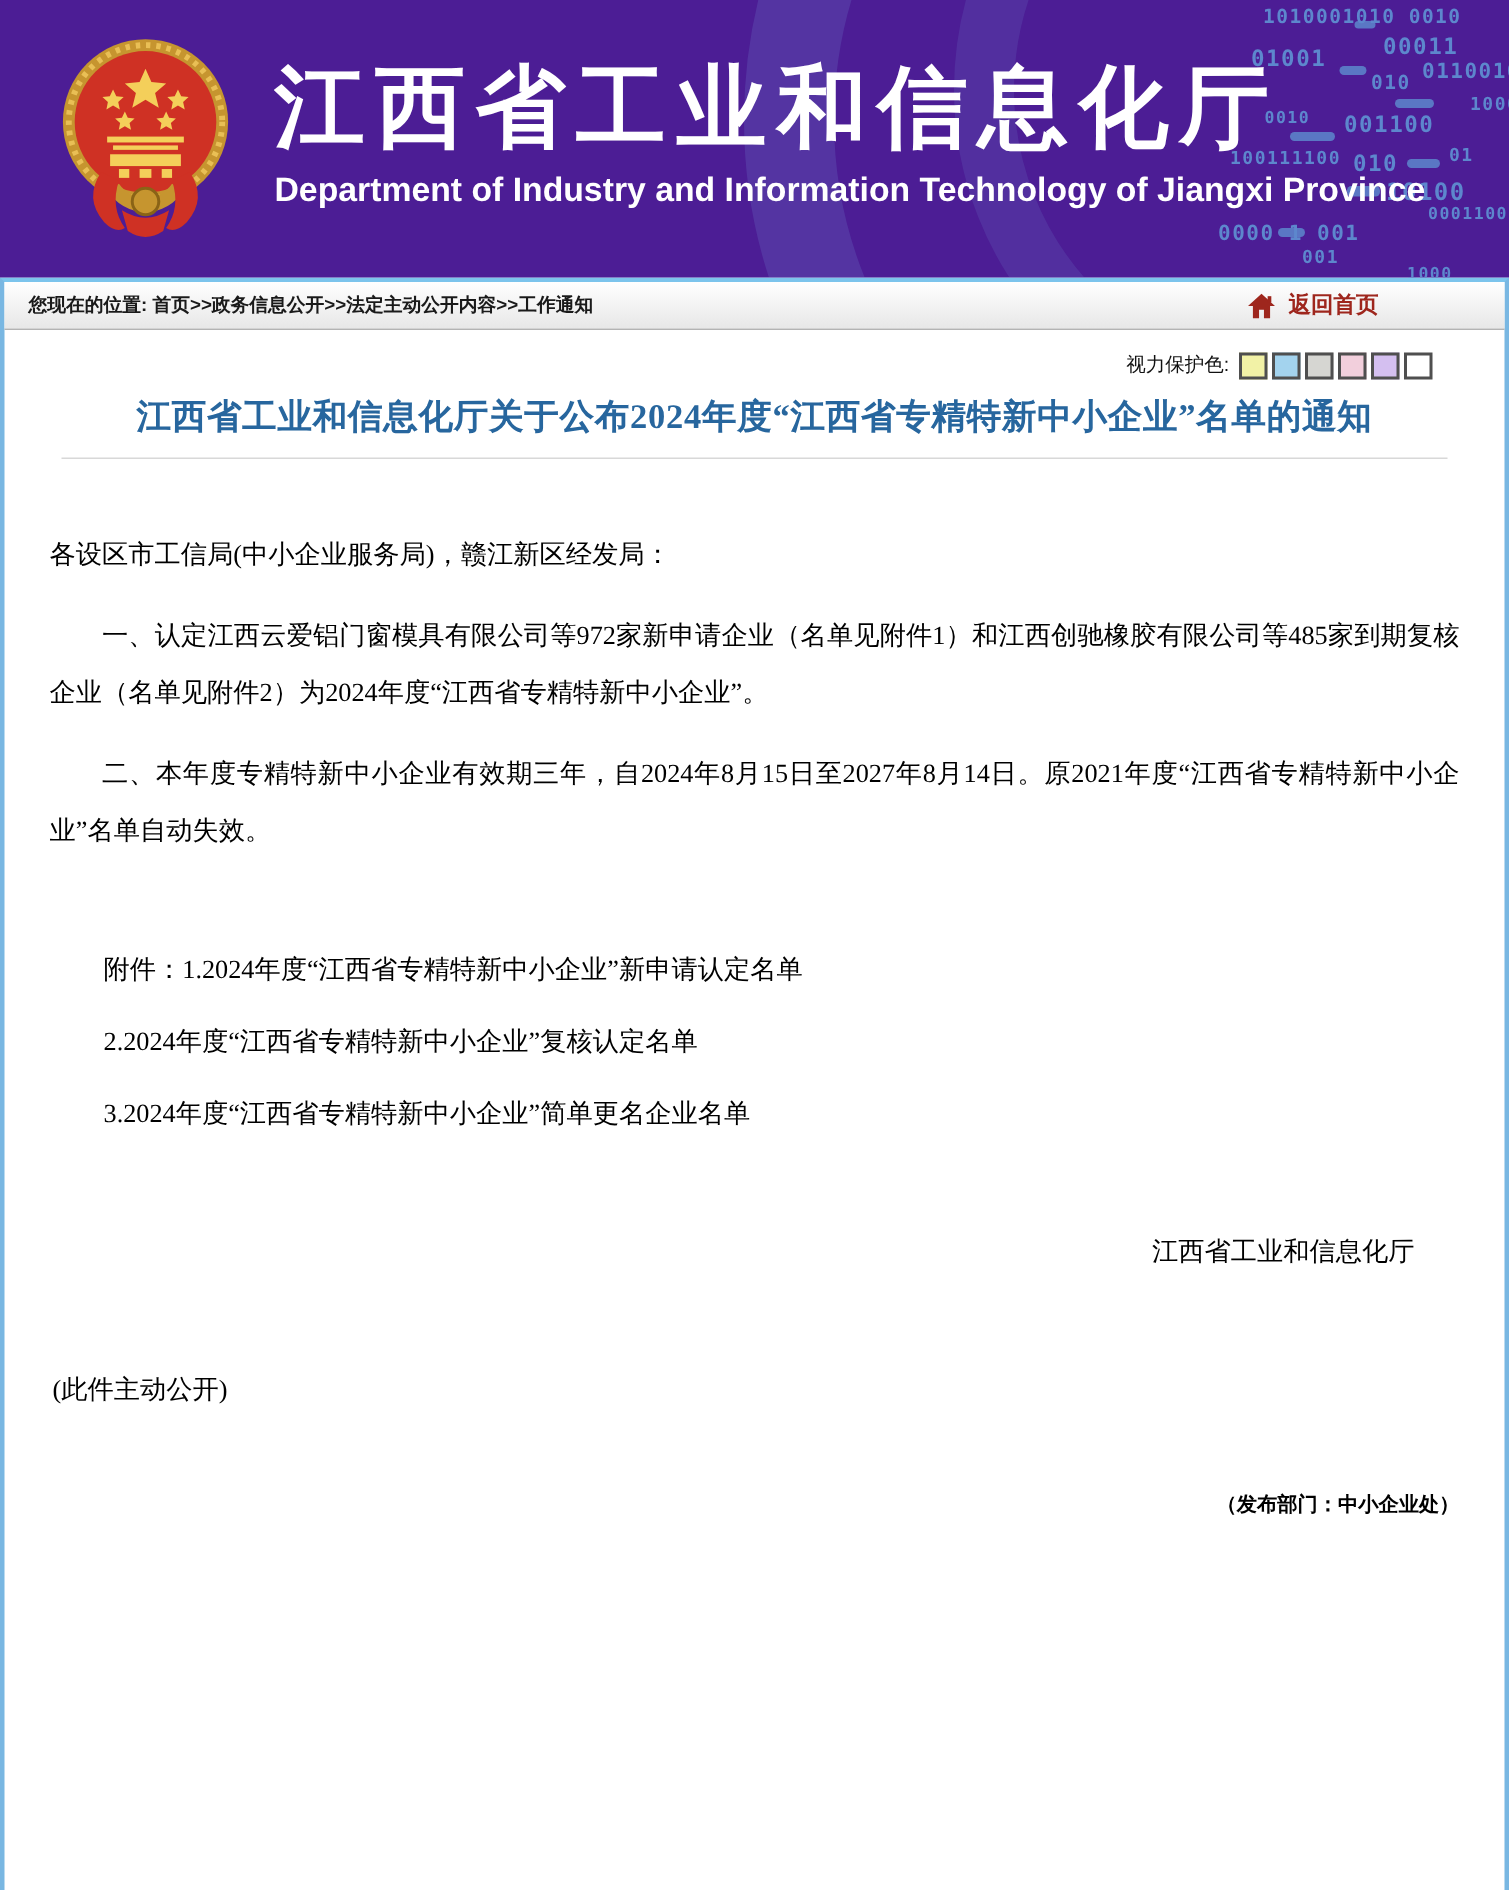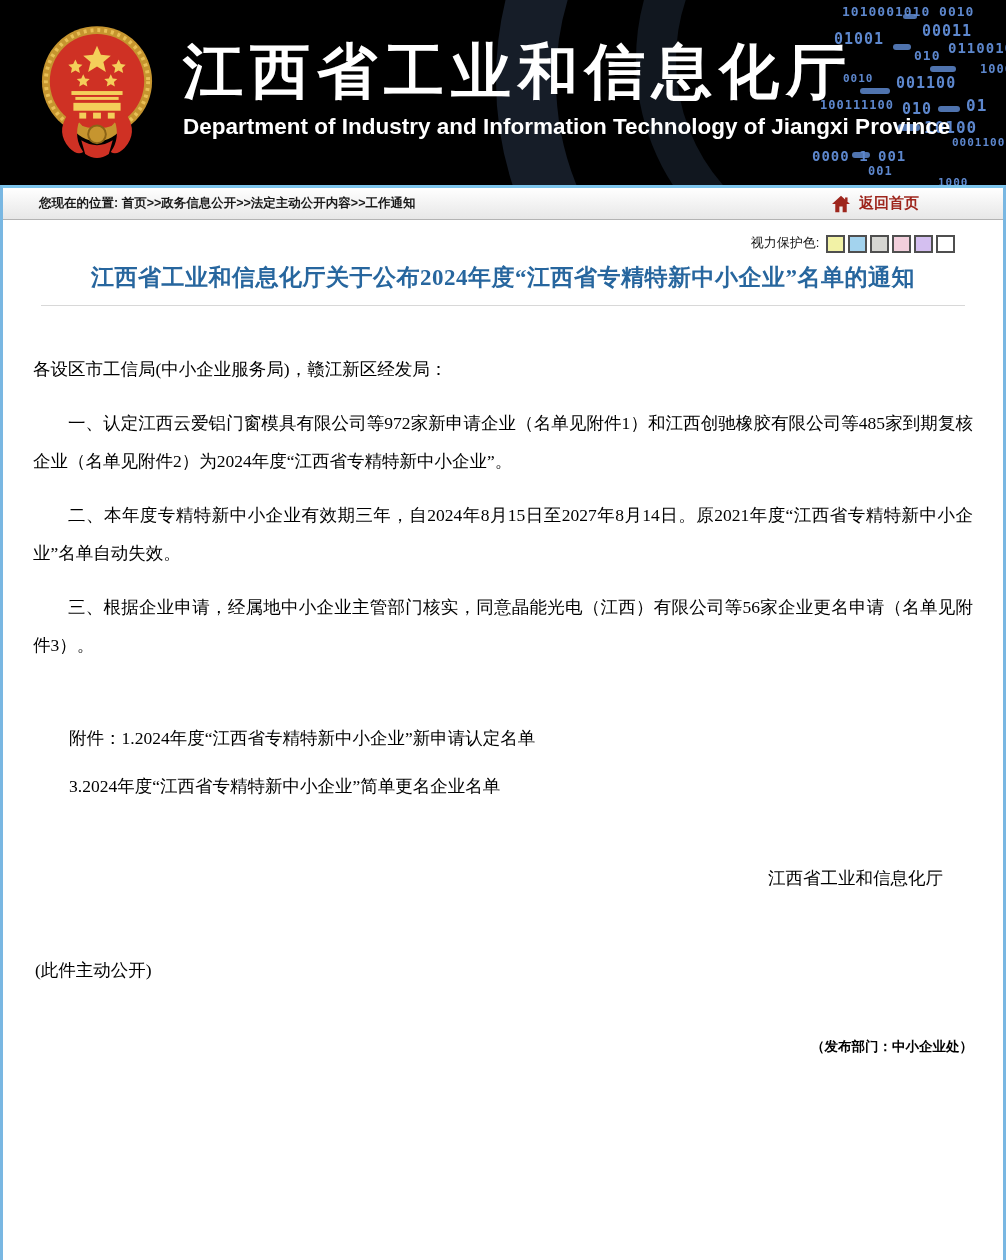--- a/index.html
+++ b/index.html
@@ -1,37 +1,37 @@
 <!DOCTYPE html>
 <html><head>
 <meta charset="utf-8">
 <style>
   html,body{margin:0;padding:0;background:#ffffff;}
   body{width:1006px;height:1260px;overflow:hidden;position:relative;
        font-family:"Liberation Serif","DejaVu Serif",serif;color:#000;}
 
   
-  .banner{position:relative;width:1006px;height:185px;background:#000000;overflow:hidden;}
+  .banner{position:relative;width:1006px;height:185px;background:#4c1d95;overflow:hidden;}
   .banner .circ{position:absolute;border-radius:50%;pointer-events:none;}
   .circ1{right:-170px;top:-260px;width:560px;height:560px;border:60px solid rgba(120,160,220,0.18);}
   .circ2{right:-90px;top:-170px;width:380px;height:380px;border:40px solid rgba(120,160,220,0.14);}
   #binary-layer{position:absolute;inset:0;}
   .bf{position:absolute;font-family:"DejaVu Sans Mono",monospace;font-weight:bold;
       color:#5d87cd;letter-spacing:1px;white-space:nowrap;}
   .bf:nth-child(1){top:4px;left:842px;font-size:13px;}
   .bf:nth-child(2){top:22px;left:922px;font-size:15px;}
   .bf:nth-child(3){top:30px;left:834px;font-size:15px;}
   .bf:nth-child(4){top:40px;left:948px;font-size:14px;}
   .bf:nth-child(5){top:48px;left:914px;font-size:13px;}
   .bf:nth-child(6){top:62px;left:980px;font-size:12px;}
   .bf:nth-child(7){top:74px;left:896px;font-size:15px;}
   .bf:nth-child(8){top:72px;left:843px;font-size:11px;}
   .bf:nth-child(9){top:98px;left:820px;font-size:12px;}
   .bf:nth-child(10){top:100px;left:902px;font-size:15px;}
-  .bf:nth-child(11){top:96px;left:966px;font-size:16px;}
+  .bf:nth-child(11){top:96px;left:966px;font-size:12px;}
   .bf:nth-child(12){top:118px;left:924px;font-size:16px;}
   .bf:nth-child(13){top:136px;left:952px;font-size:11px;}
   .bf:nth-child(14){top:148px;left:812px;font-size:14px;}
   .bf:nth-child(15){top:164px;left:868px;font-size:12px;}
   .bf:nth-child(16){top:176px;left:938px;font-size:11px;text-align:right;}
   .bar{position:absolute;background:#5d87cd;border-radius:3px;opacity:.85;}
   .b1{top:14px;left:903px;width:14px;height:5px;}
   .b2{top:44px;left:893px;width:18px;height:6px;}
   .b3{top:66px;left:930px;width:26px;height:6px;}
   .b4{top:88px;left:860px;width:30px;height:6px;}
@@ -46,21 +46,21 @@
             font-size:22.5px;font-weight:bold;margin-top:6px;white-space:nowrap;}
 
   
   .frame{width:1000px;border-left:3px solid #79b7e2;border-right:3px solid #79b7e2;
          border-top:3px solid #7cc4ec;min-height:1072px;background:#fff;}
 
   
   .breadcrumb-bar{height:31px;background:linear-gradient(#ffffff,#e7e7e7);
       border-bottom:1px solid #b3b3b3;display:flex;align-items:center;
       font-family:"Liberation Sans","DejaVu Sans",sans-serif;}
-  .crumb{margin-left:36px;font-size:12.5px;font-weight:bold;color:#1a1a1a;flex:1;}
+  .crumb{margin-left:16px;font-size:12.5px;font-weight:bold;color:#1a1a1a;flex:1;}
   .home-link{display:flex;align-items:center;gap:8px;margin-right:84px;cursor:pointer;
       color:#9e261d;font-size:15px;font-weight:bold;text-decoration:none;}
   .home-link svg{width:20px;height:18px;}
 
   
   .content{padding:0 30px 10px 30px;}
   .eye-row{margin-top:14px;text-align:right;padding-right:18px;font-size:13px;
       font-family:"Liberation Sans","DejaVu Sans",sans-serif;color:#111;height:20px;}
   .swatch{display:inline-block;width:15px;height:14px;border:2px solid #4f4f4f;
       margin-left:3px;vertical-align:middle;cursor:pointer;}
@@ -165,24 +165,24 @@
         <span>视力保护色:</span>
         <span id="swatches"><span class="swatch" style="background: rgb(242, 242, 166);"></span><span class="swatch" style="background: rgb(163, 211, 238);"></span><span class="swatch" style="background: rgb(214, 214, 210);"></span><span class="swatch" style="background: rgb(242, 207, 220);"></span><span class="swatch" style="background: rgb(212, 191, 240);"></span><span class="swatch" style="background: rgb(255, 255, 255);"></span></span>
       </div>
 
       <h2 class="doc-title">江西省工业和信息化厅关于公布2024年度“江西省专精特新中小企业”名单的通知</h2>
       <hr class="rule">
 
       <p class="salutation">各设区市工信局(中小企业服务局)，赣江新区经发局：</p>
       <p class="para">一、认定江西云爱铝门窗模具有限公司等972家新申请企业（名单见附件1）和江西创驰橡胶有限公司等485家到期复核企业（名单见附件2）为2024年度“江西省专精特新中小企业”。</p>
       <p class="para">二、本年度专精特新中小企业有效期三年，自2024年8月15日至2027年8月14日。原2021年度“江西省专精特新中小企业”名单自动失效。</p>
-      <p class="para">三、根据企业申请，经属地中小企业主管部门核实，同意晶能光电（江西）有限公司等56家企业更名申请（名单见附件3）。</p>
 
       <div class="attachments">
         <p class="attach-item">附件：1.2024年度“江西省专精特新中小企业”新申请认定名单</p>
+        <p class="attach-item">2.2024年度“江西省专精特新中小企业”复核认定名单</p>
         <p class="attach-item">3.2024年度“江西省专精特新中小企业”简单更名企业名单</p>
       </div>
 
       <div class="sig">江西省工业和信息化厅</div>
 
       <p class="disclosure">(此件主动公开)</p>
 
       <div class="footer">
         <div>（发布部门：中小企业处）</div>
 

